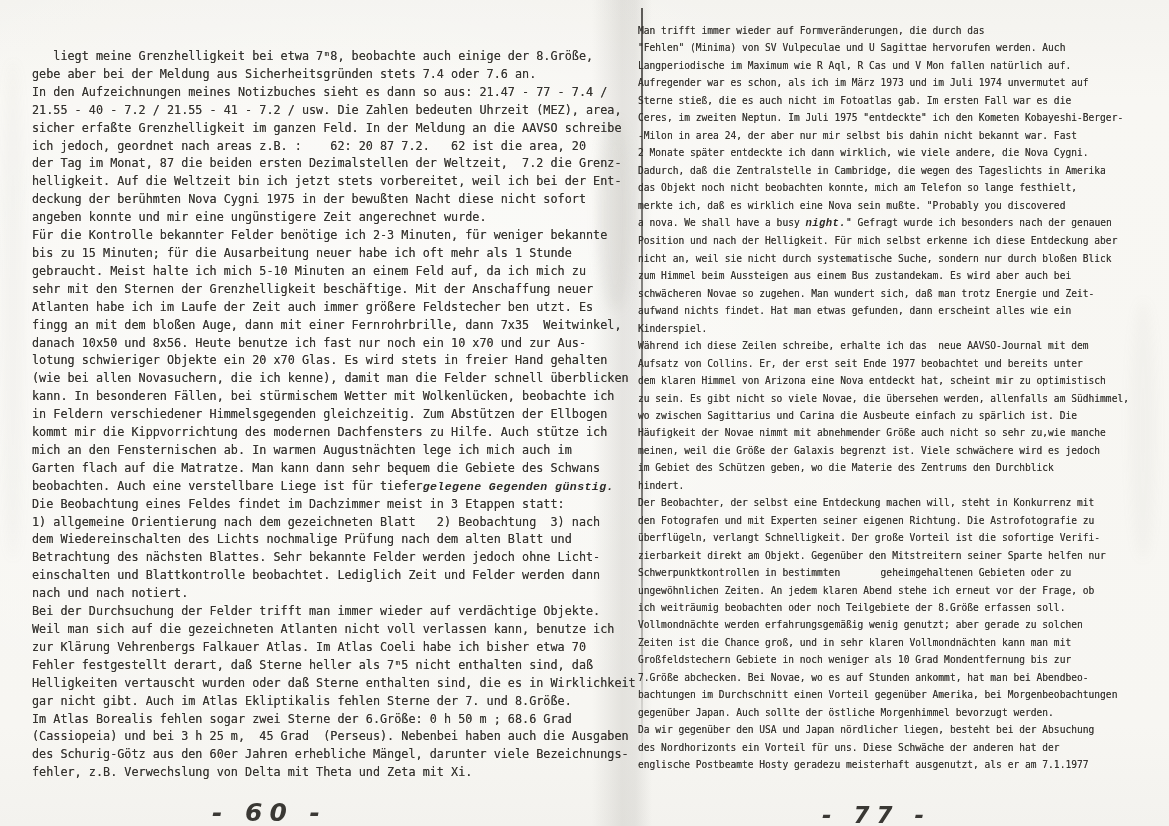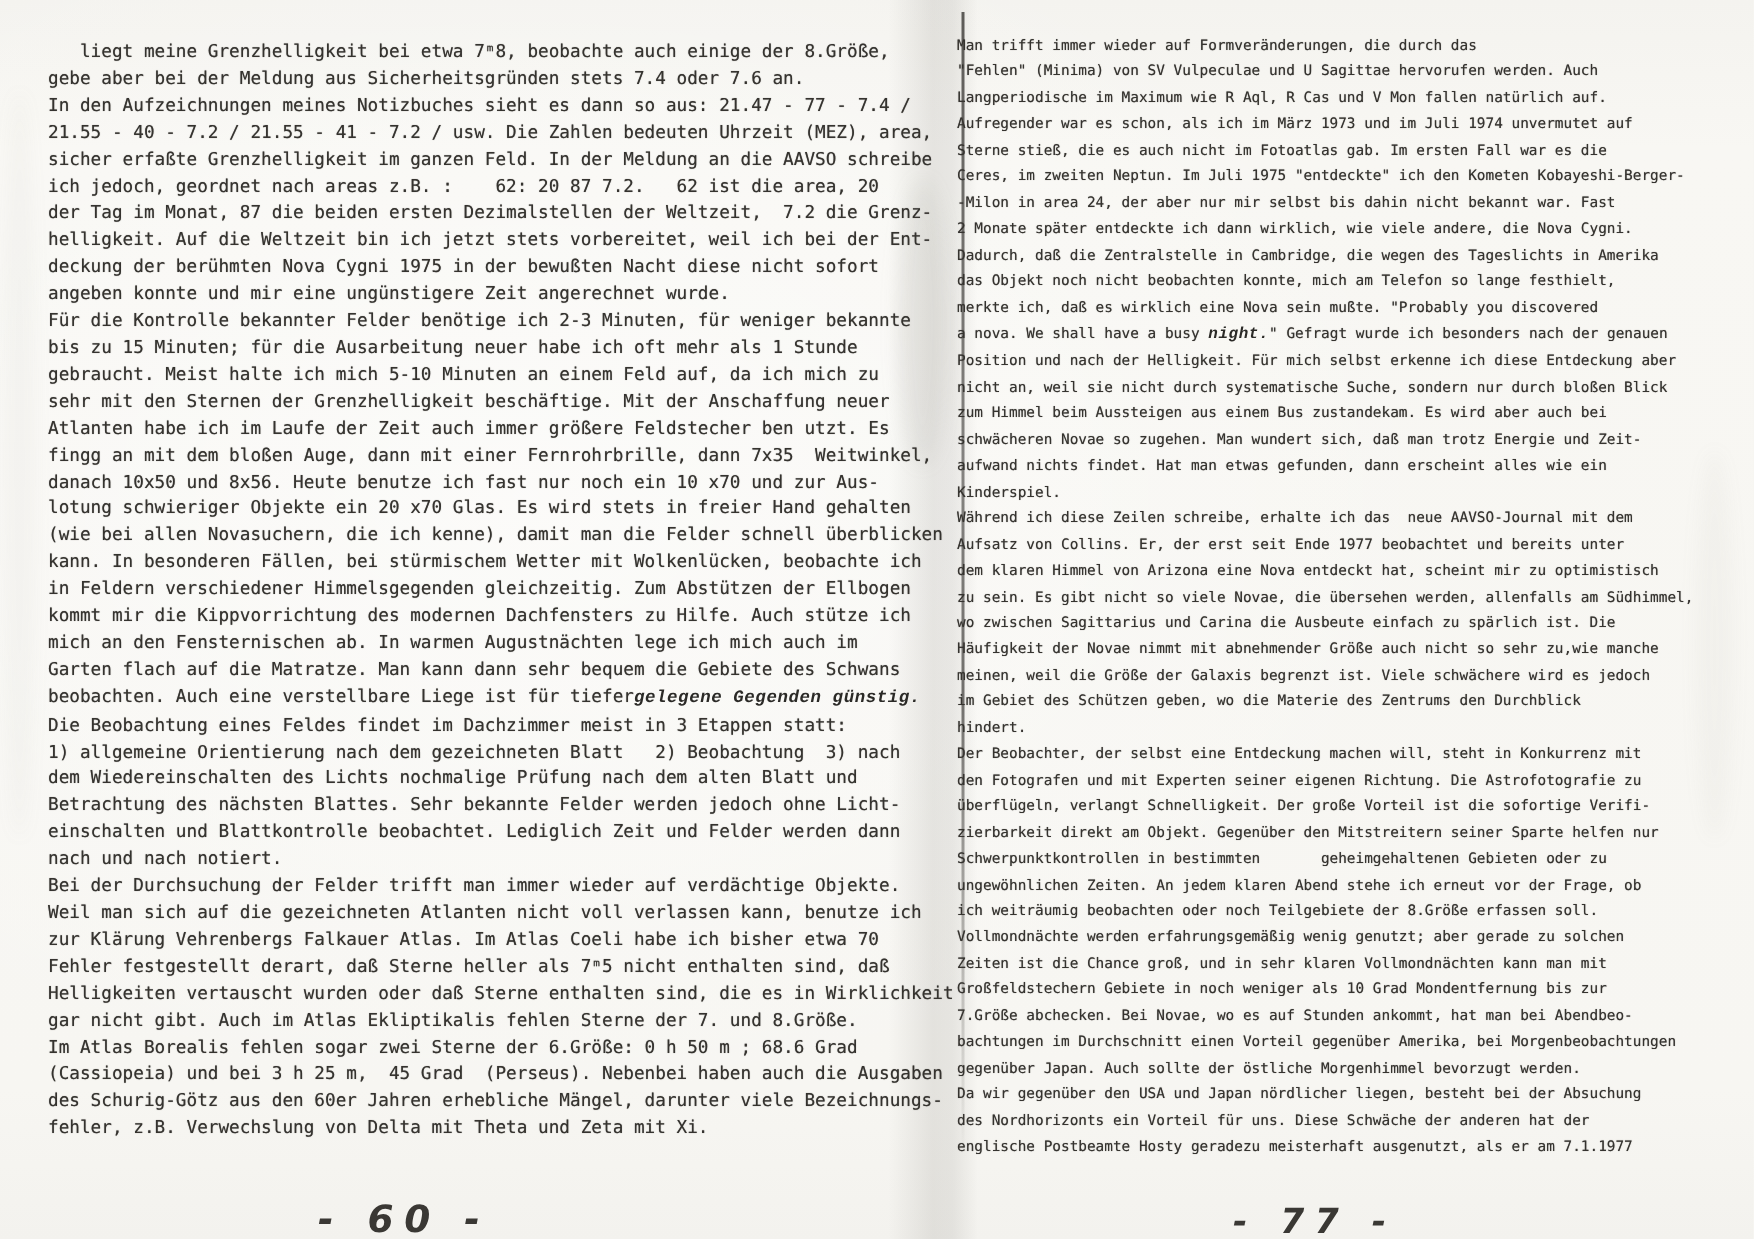--- a/index.html
+++ b/index.html
@@ -53,21 +53,21 @@
   .page-text {
     position: absolute;
     color: #35332f;
     font-family: "DejaVu Sans Mono", "Liberation Mono", monospace;
     white-space: pre;
     text-shadow: 0 0 0.6px rgba(53,51,47,0.65);
   }
   .page-text .line { min-height: 1em; }
 
   .left-text {
-    left: 32px; top: 26px;
+    left: 32px; top: 48px;
     width: 618px;
     font-size: 11.8px;
     line-height: 17.9px;
   }
   .right-text {
     left: 638px; top: 22px;
     width: 500px;
     font-size: 9.6px;
     line-height: 17.45px;
   }

